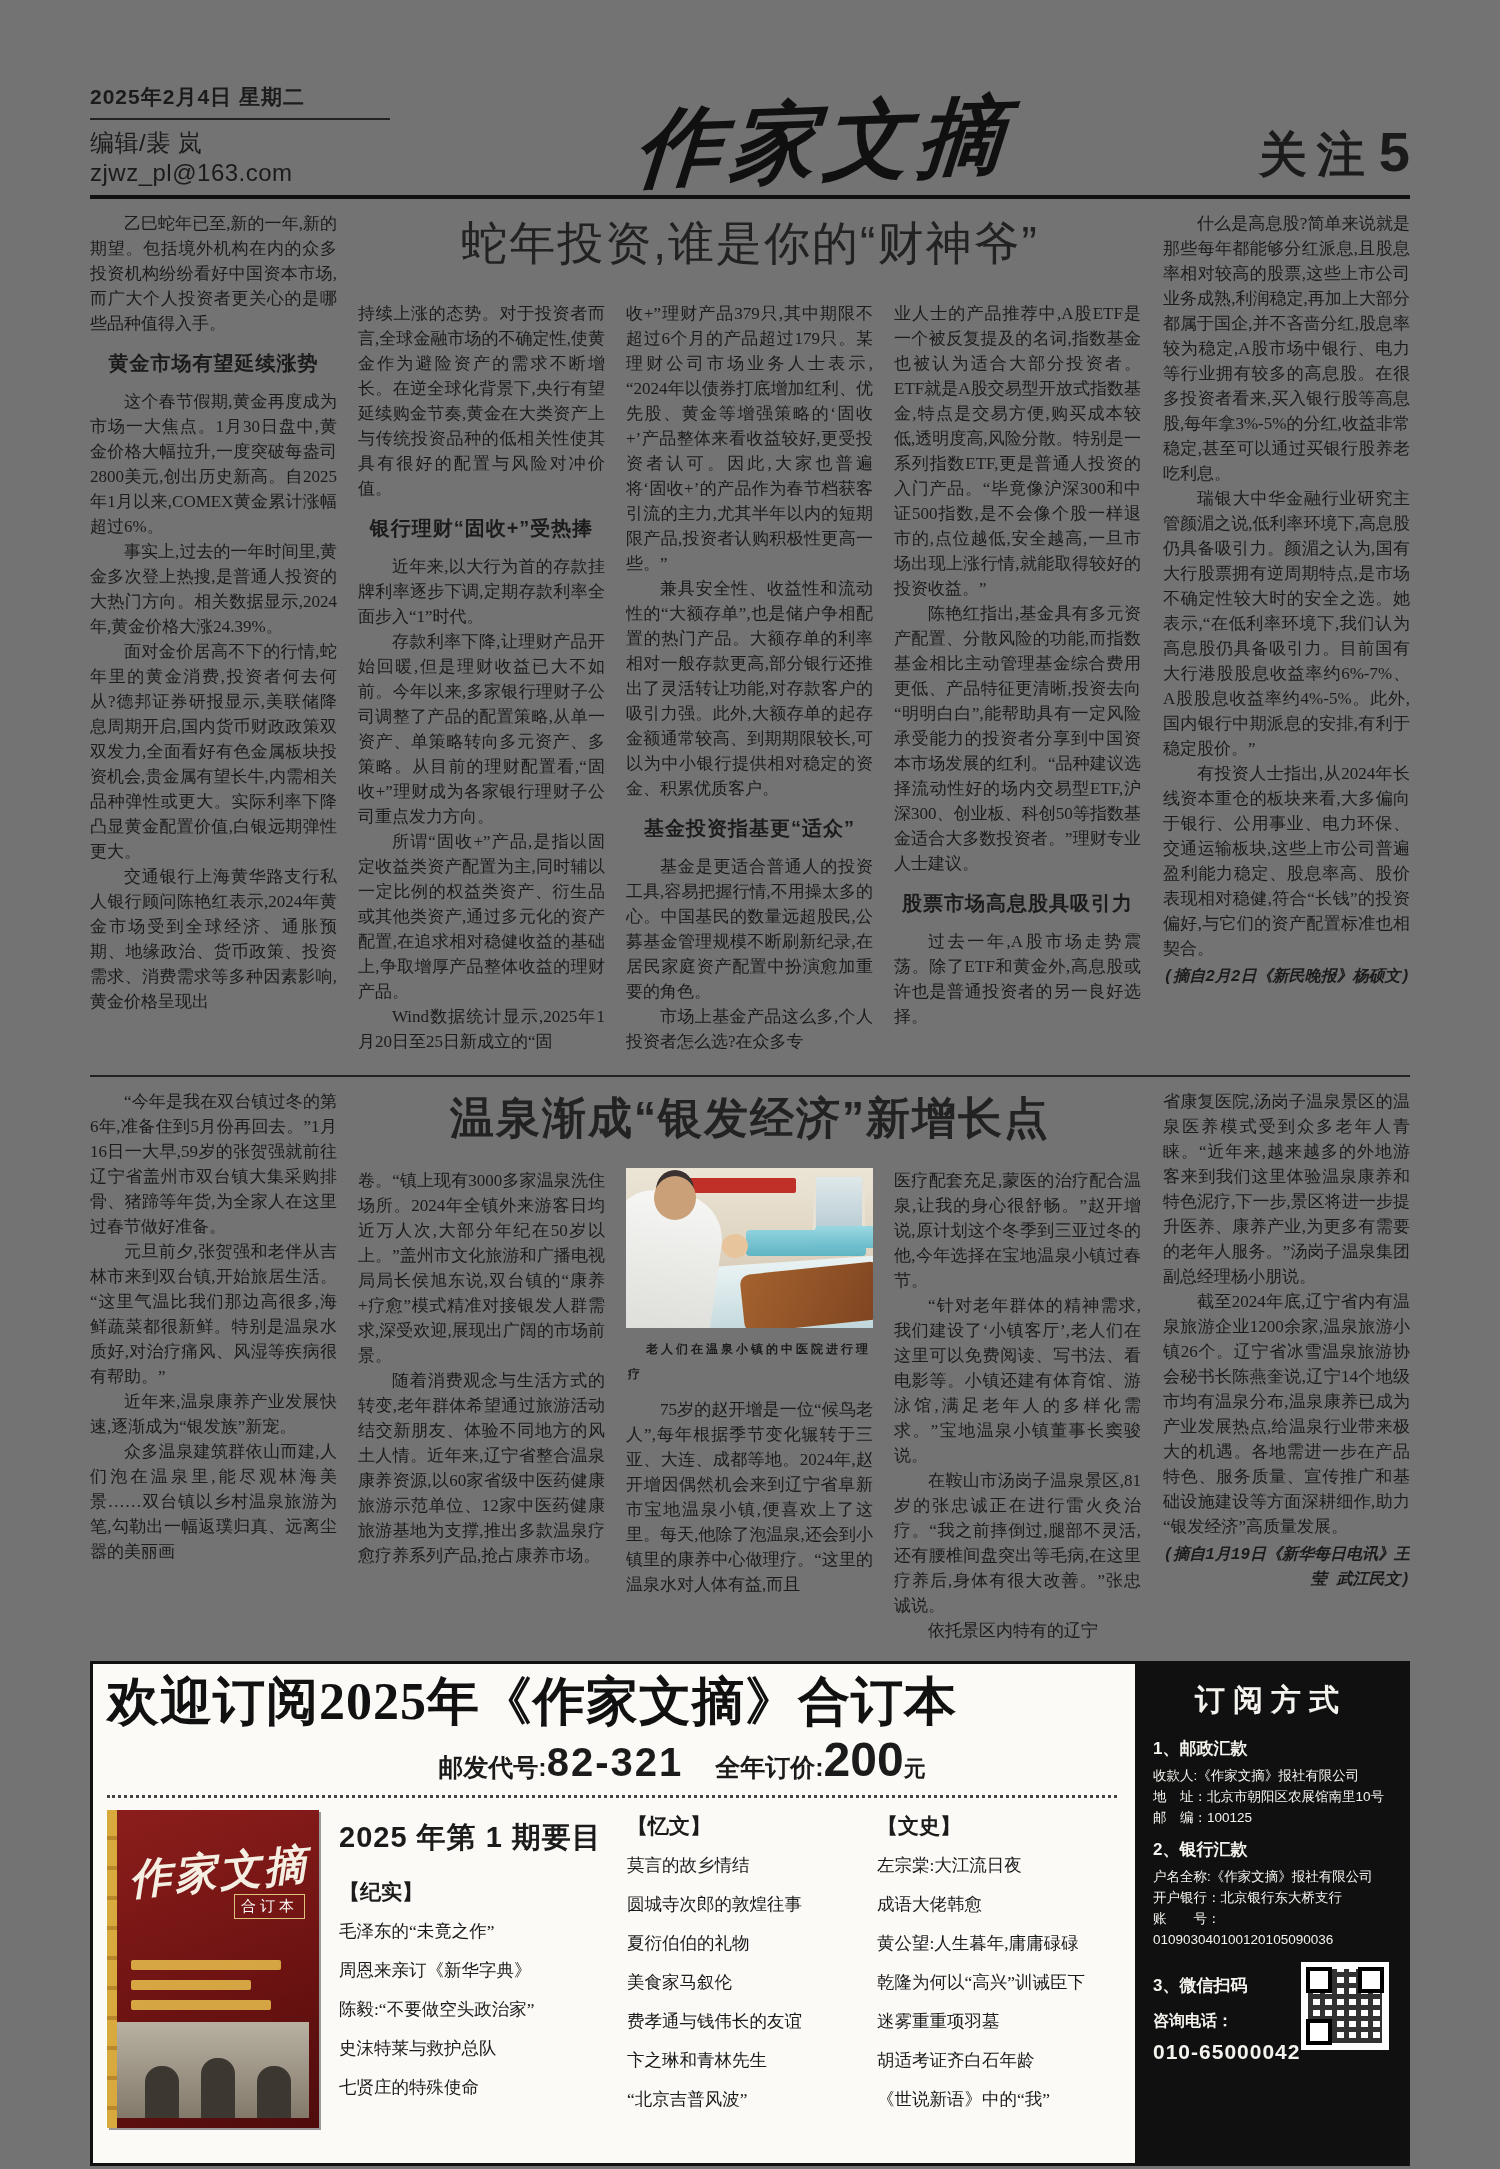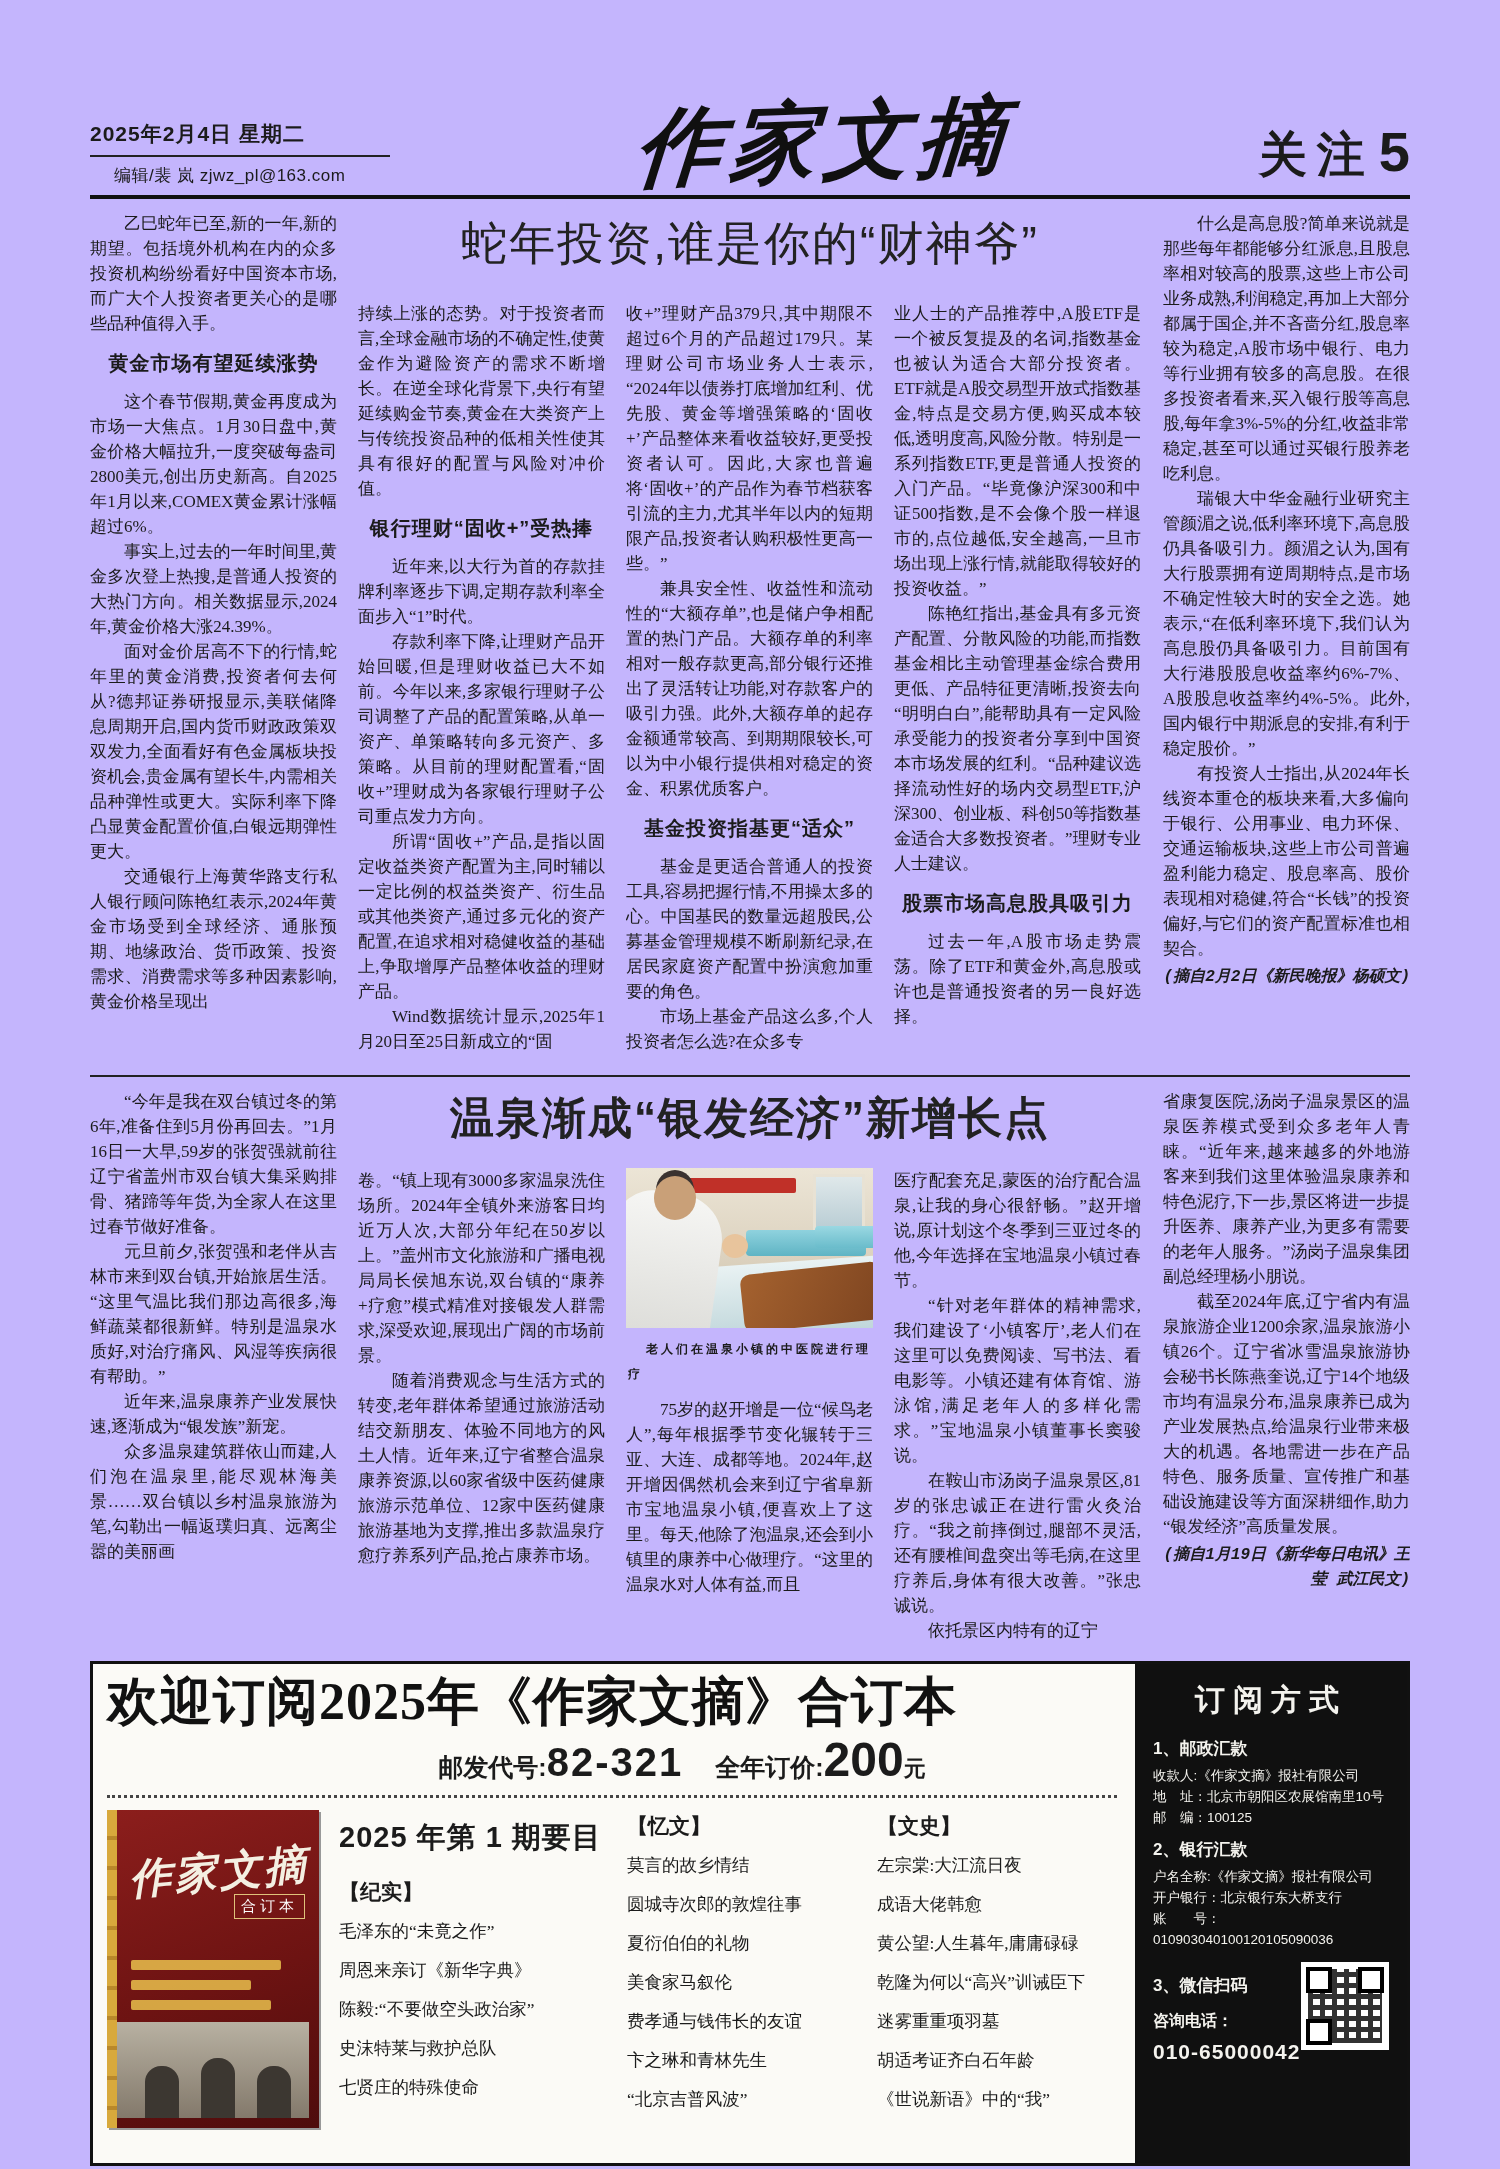--- a/index.html
+++ b/index.html
@@ -1,26 +1,26 @@
 <!DOCTYPE html>
 <html lang="zh"><head>
 <meta charset="utf-8">
 <style>
   html,body{margin:0;padding:0;background:#e8e8e6;}
   .page{
     position:relative;width:1500px;height:2169px;margin:0 auto;
-    background:#c4b5fd;color:#1b1b1b;box-sizing:border-box;
+    background:#737373;color:#1b1b1b;box-sizing:border-box;
     padding:85px 90px 40px;
     font-family:"Liberation Serif","DejaVu Serif",serif;
   }
   
   .hdr{display:flex;justify-content:space-between;align-items:flex-end;height:102px;}
   .hdr-left{width:300px;font-family:"Liberation Sans","DejaVu Sans",sans-serif;}
   .hdr-date{font-size:21px;font-weight:bold;letter-spacing:1px;border-bottom:2px solid #222;padding-bottom:7px;margin-bottom:7px;}
-  .hdr-editor{font-size:17px;letter-spacing:.5px;margin-left:24px;}
+  .hdr-editor{font-size:24px;letter-spacing:.5px;}
   .masthead{font-size:86px;font-weight:bold;font-style:italic;letter-spacing:8px;transform:rotate(-2deg) skewX(-6deg);line-height:1;margin-bottom:2px;color:#101010;}
   .hdr-right{white-space:nowrap;}
   .hdr-right .sec{font-size:48px;font-weight:900;letter-spacing:10px;}
   .hdr-right .num{font-size:56px;font-weight:900;font-family:"Liberation Sans",sans-serif;}
   .rule-thick{height:4px;background:#111;margin:8px 0 12px;}
   .rule-thin{height:2px;background:#222;margin:8px 0 12px;}
   
   .sect{display:flex;gap:21px;overflow:hidden;}
   .sect-top{height:856px;}
   .sect-mid{height:556px;}

